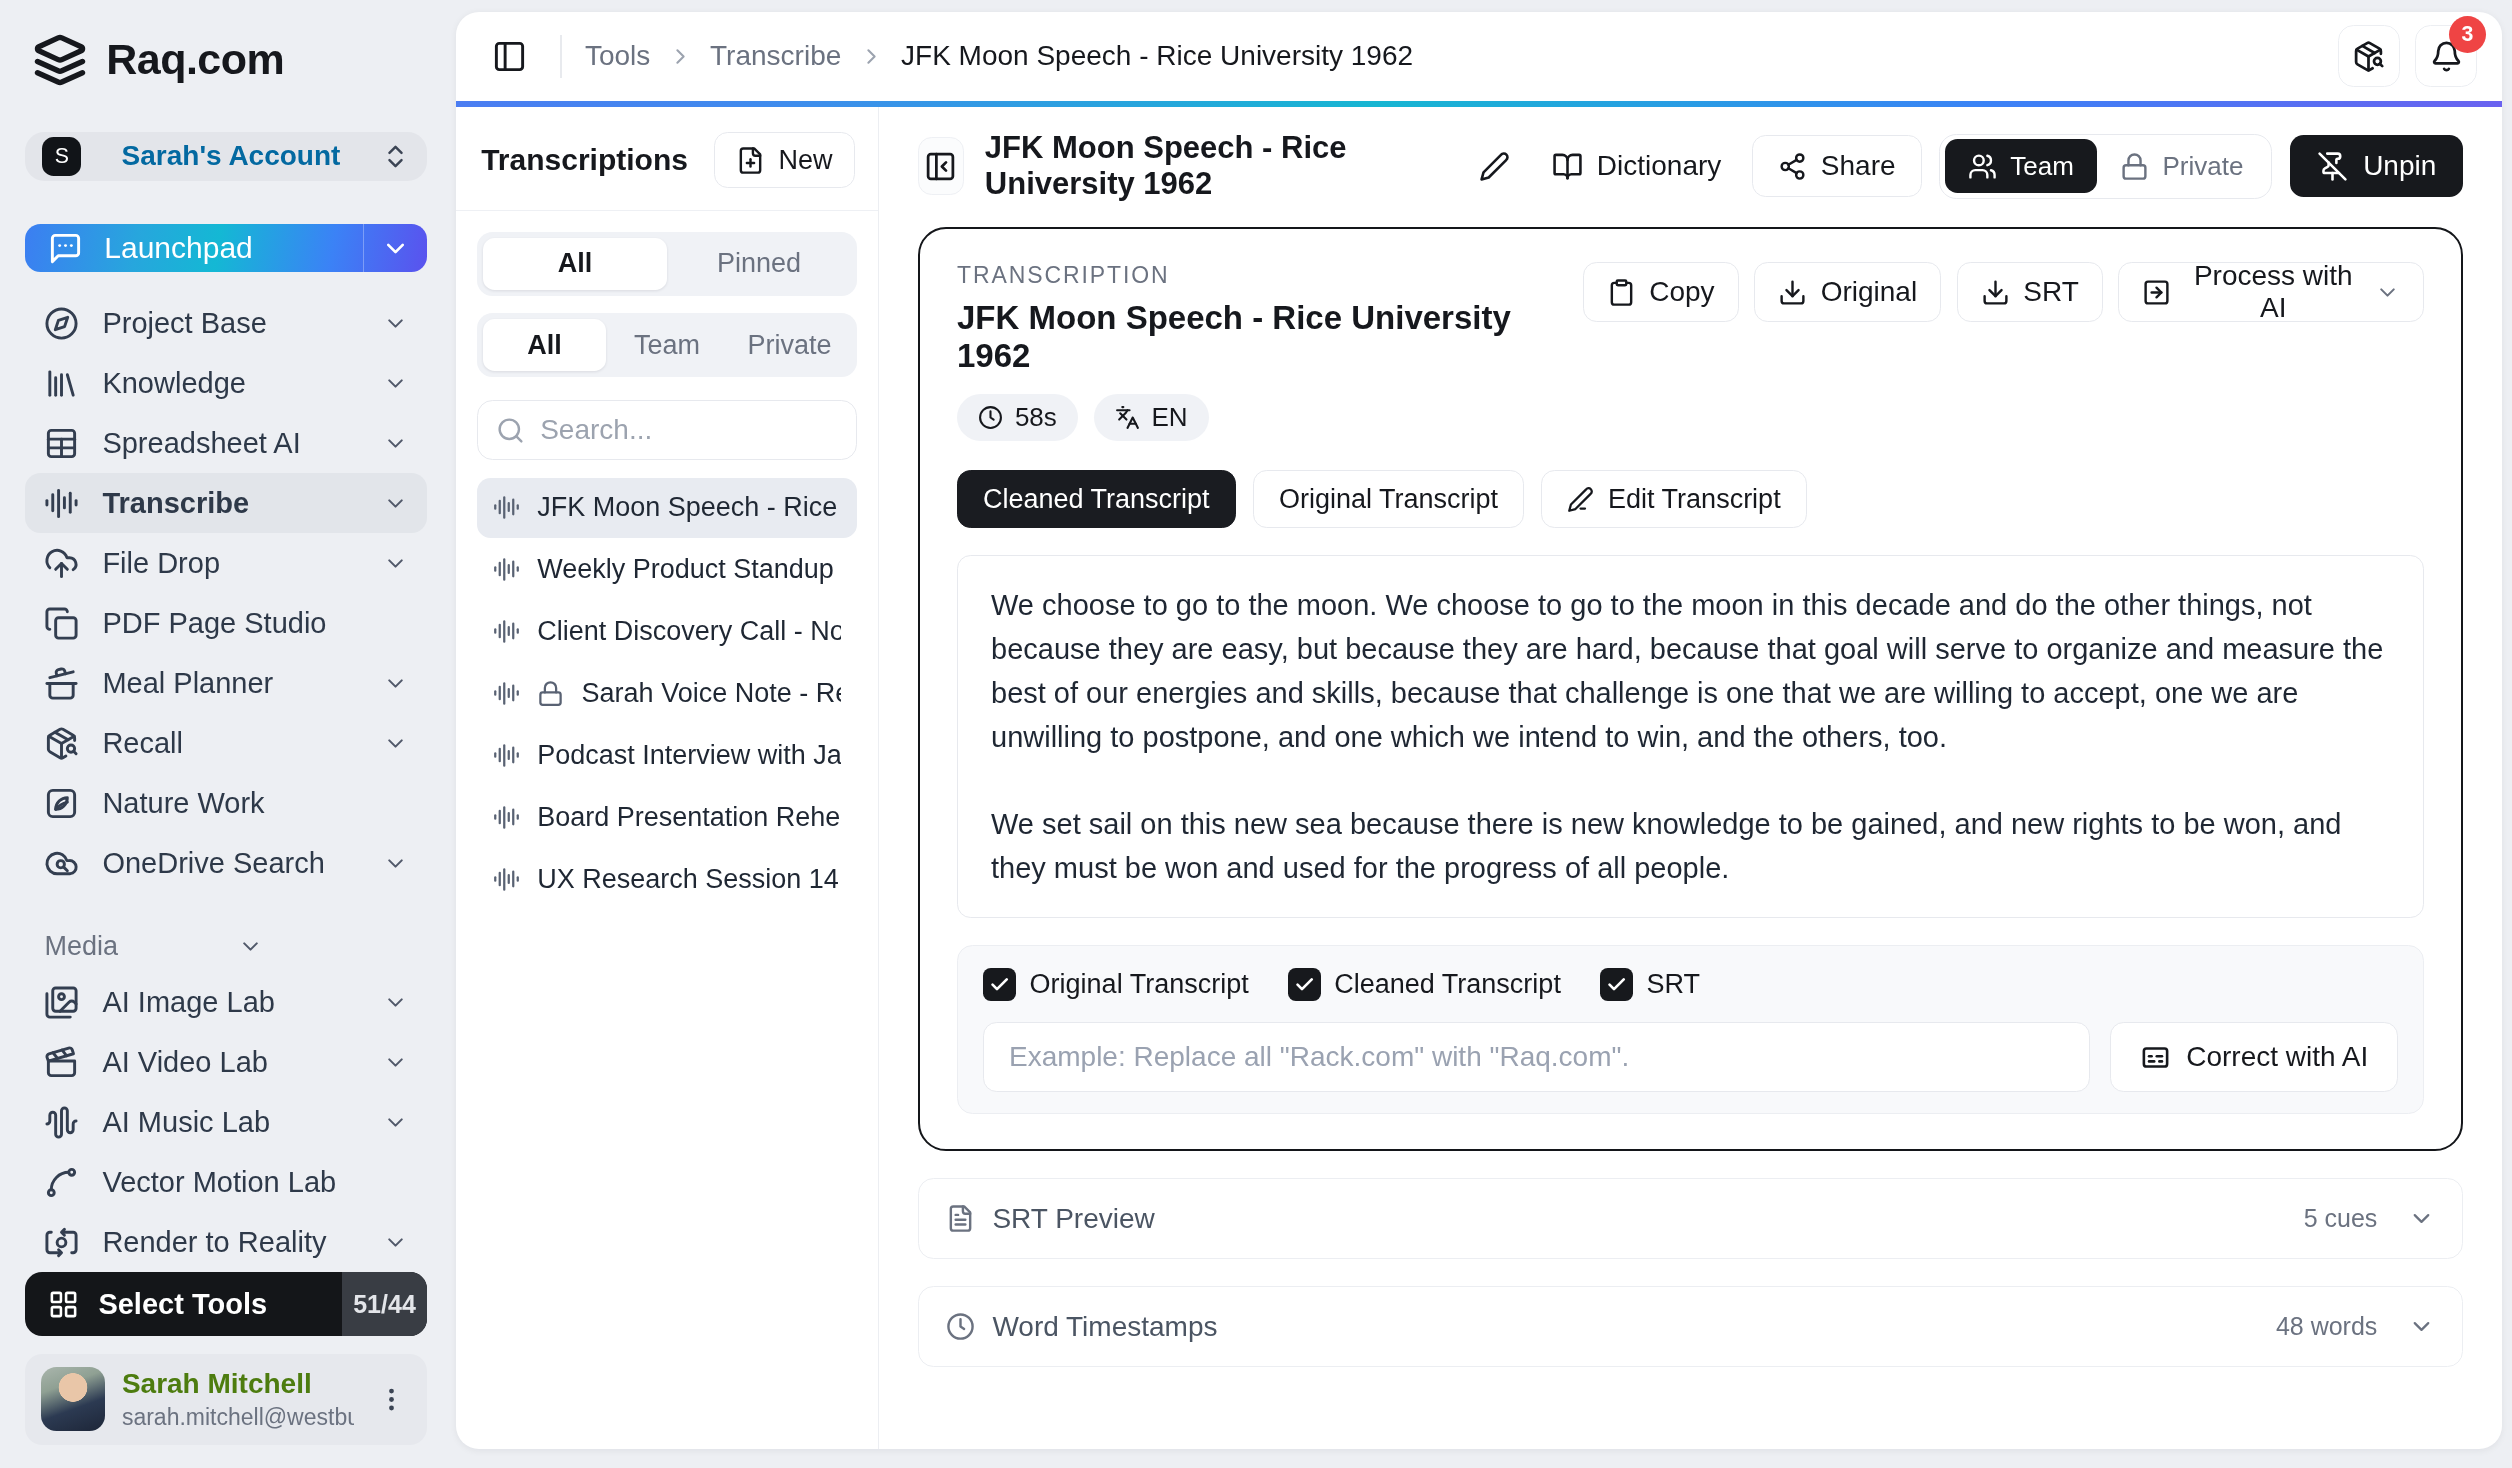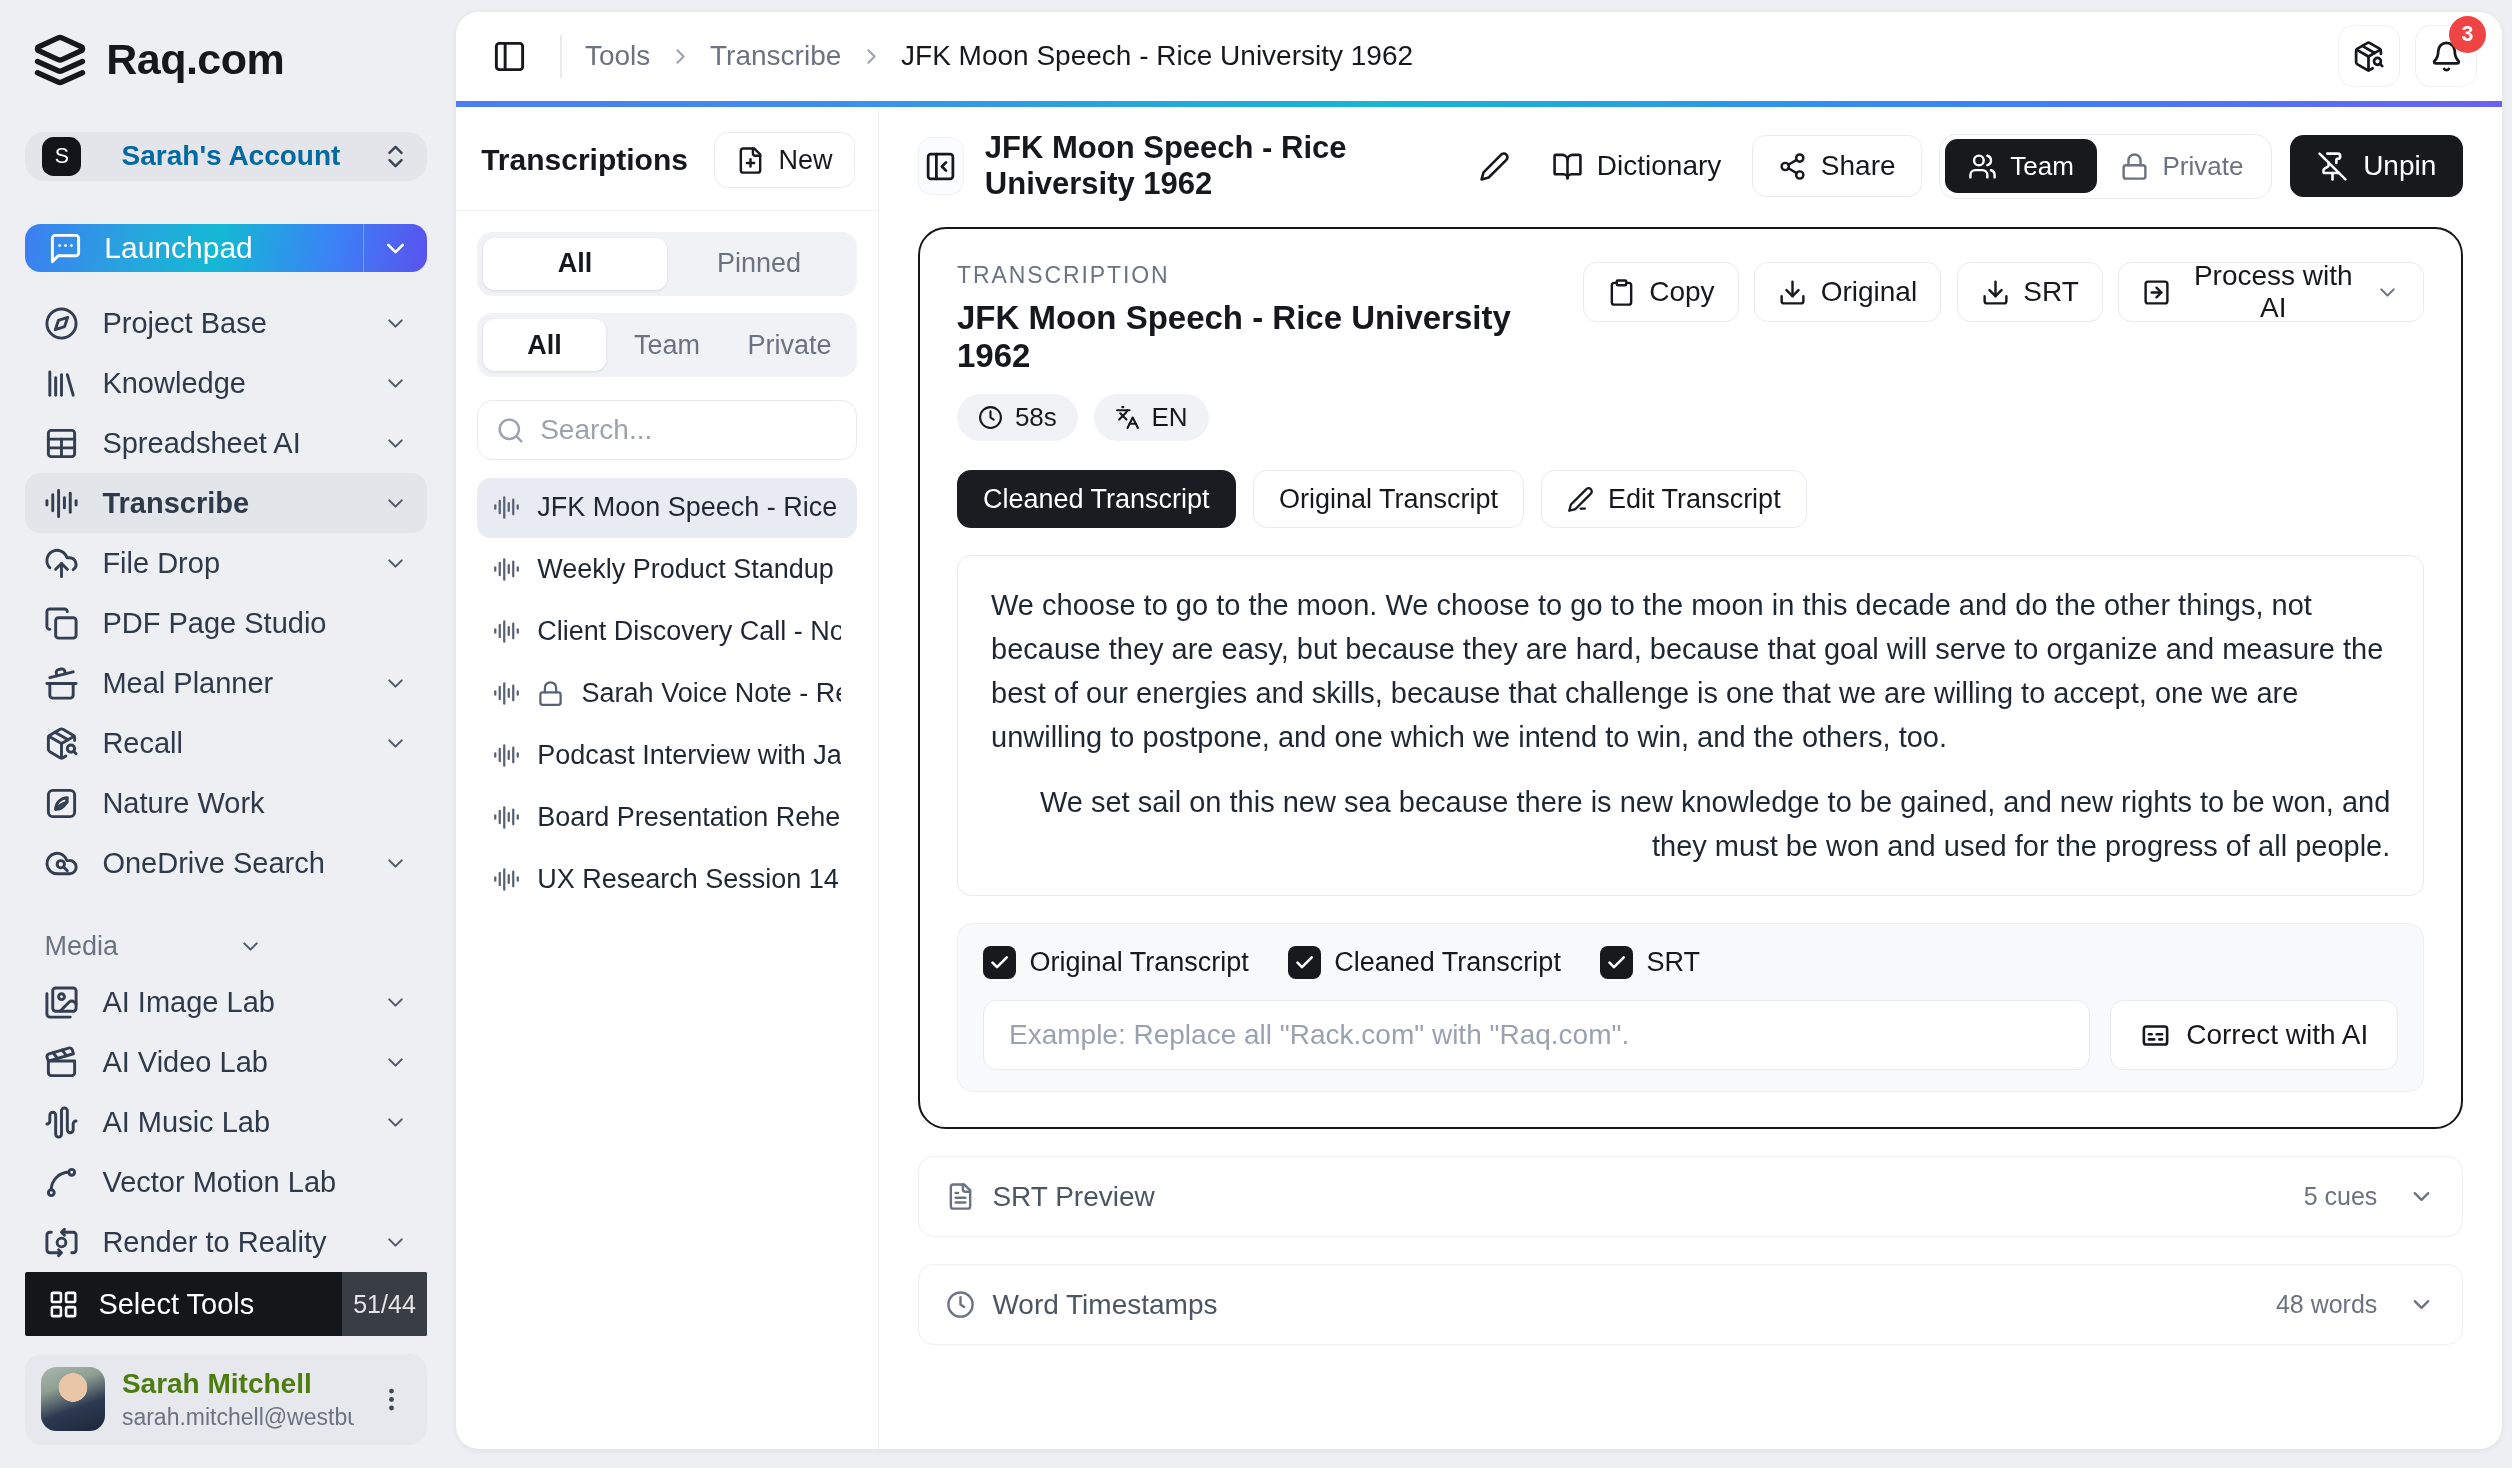--- a/index.html
+++ b/index.html
@@ -54,22 +54,22 @@
   .nav-icon { color:#333e50; }
   .nav-chevron { color:#51596a; }
   .section-label {
     margin-top:27px; height:52px; display:flex; align-items:center; gap:23px;
     padding:0 19.4px; color:#6b7280; cursor:pointer;
   }
   .section-label span { font-size:27px; flex:1; }
 
   .sidebar-bottom { margin-top:auto; }
   .select-tools {
-    height:64px; background:#141619; border-radius:2px; color:#fff;
-    display:flex; align-items:center; overflow:hidden; cursor:pointer;
+    height:64px; background:#141619; border-radius:17px; color:#fff;
+    display:flex; align-items:center; overflow:hidden; cursor:pointer;font-weight:bold;
   }
   .select-tools-main { flex:1; display:flex; align-items:center; gap:19.4px; padding:0 23px; }
   .select-tools-label { font-size:29px; }
   .select-tools-badge {
     width:85px; align-self:stretch; background:#393d44; display:flex;
     align-items:center; justify-content:center; font-size:25px; color:#e3e5e9;
   }
   .user-card {
     margin-top:17.4px; background:#e6e8ed; border-radius:17.4px;
     padding:13.6px 15.5px; display:flex; align-items:center; gap:17.4px; cursor:pointer;
@@ -223,21 +223,21 @@
     border-radius:13.6px; font-size:27px; font-weight:500; cursor:pointer;
     border:1.9px solid #e7e9ee; background:#fff; color:#16181d;
     font-family:"Liberation Sans",sans-serif;
   }
   .tab.active { background:#1a1c21; border-color:#1a1c21; color:#fff; }
 
   .transcript-box {
     margin-top:27px; border:1.9px solid #e7e9ee; border-radius:13.6px;
     padding:27px 33px; font-size:29px; line-height:44px; color:#1f2733;
   }
-  .transcript-box p + p { margin-top:21px;text-align:right; }
+  .transcript-box p + p { margin-top:43px; }
 
   .controls-panel {
     margin-top:27px; background:#f8f9fb; border:1.9px solid #eceef2; border-radius:15.5px;
     padding:21.3px 25px;
   }
   .checks { display:flex; gap:39px; align-items:center; }
   .check-item { display:flex; align-items:center; gap:13.6px; cursor:pointer; }
   .checkbox {
     width:33px; height:33px; background:#17191d; border-radius:7.8px; color:#fff;
     display:flex; align-items:center; justify-content:center;

